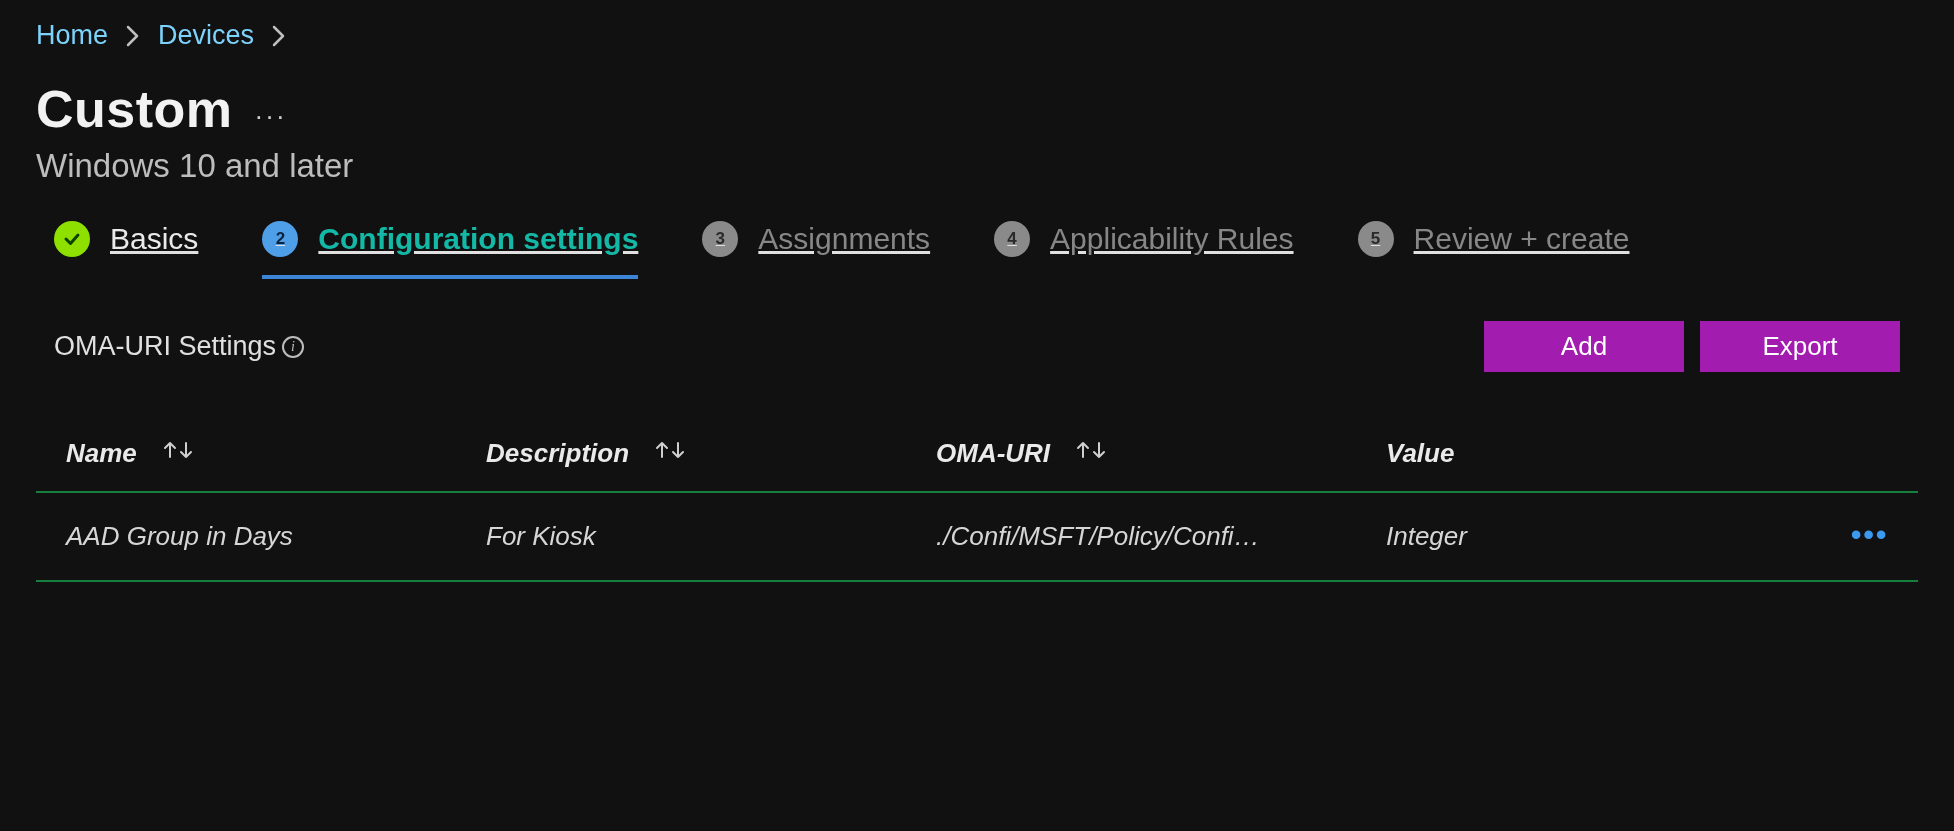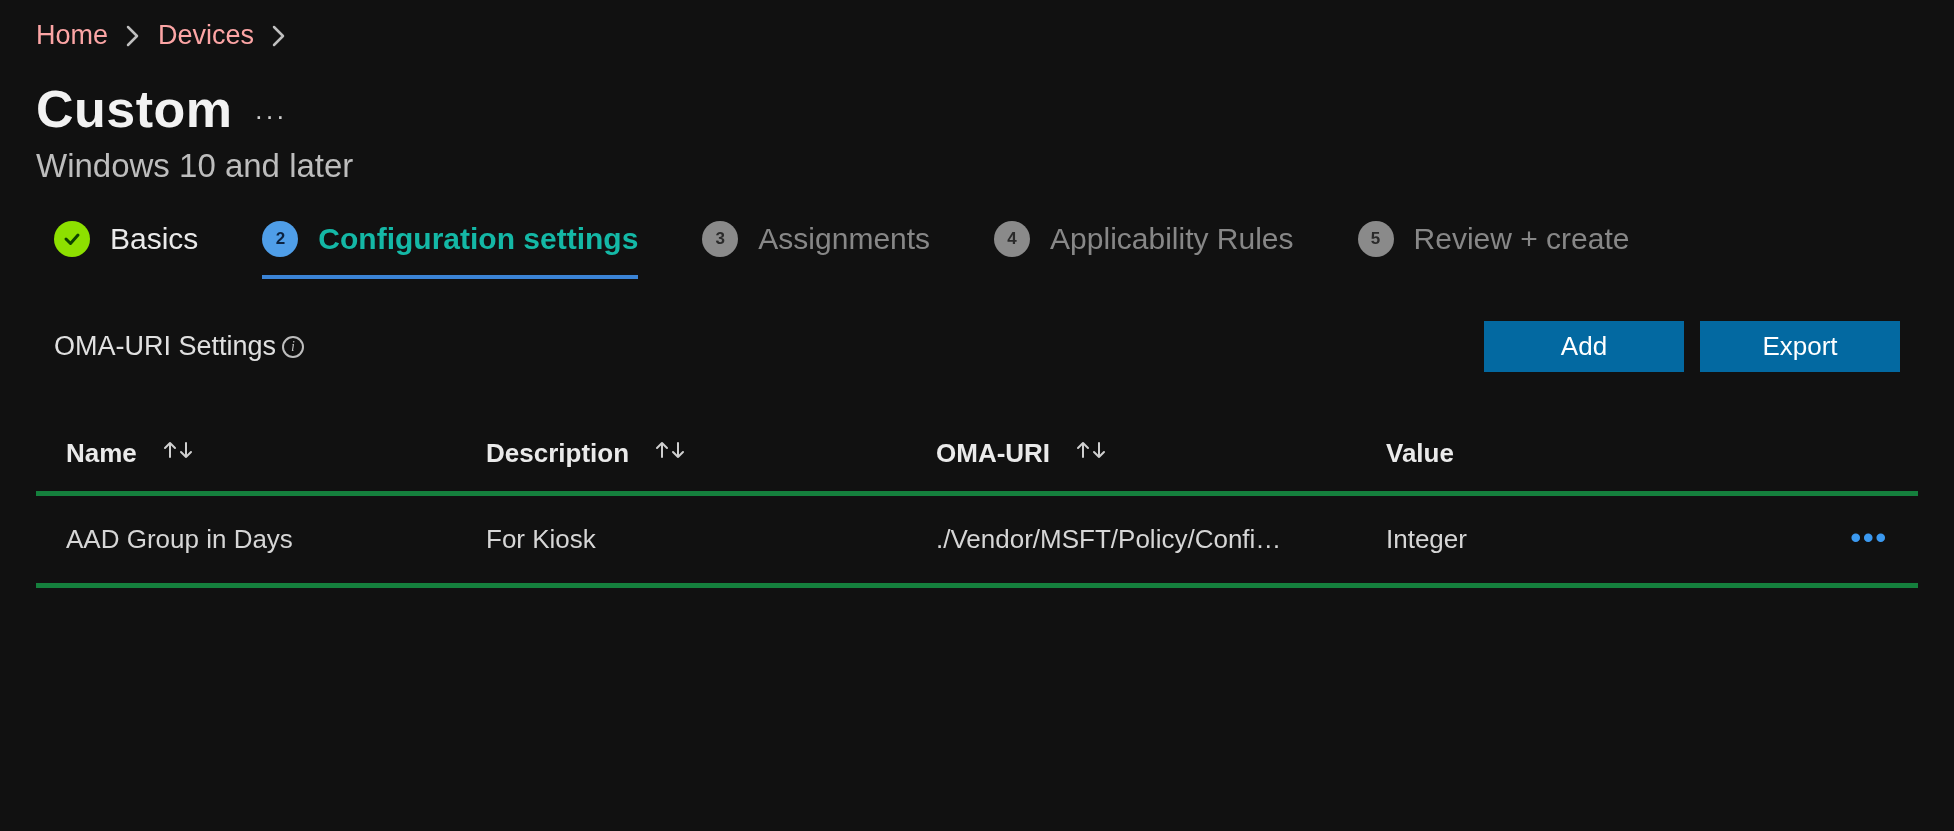--- a/index.html
+++ b/index.html
@@ -17,21 +17,21 @@
 
   
   .breadcrumb {
     display: flex;
     align-items: center;
     gap: 18px;
     font-size: 27px;
     margin-bottom: 28px;
   }
   .breadcrumb a {
-    color: #fca5a5;
+    color: #7dd3fc;
     text-decoration: none;
   }
   .breadcrumb .chev {
     color: #bfbfbf;
     display: inline-flex;
   }
 
   
   .title-row {
     display: flex;
@@ -58,20 +58,21 @@
     margin-bottom: 36px;
   }
 
   
   .stepper {
     display: flex;
     align-items: center;
     gap: 64px;
     padding: 0 18px 18px 18px;
     margin-bottom: 20px;
+    text-decoration: underline;
   }
   .step {
     display: flex;
     align-items: center;
     gap: 20px;
   }
   .step .circle {
     width: 36px;
     height: 36px;
     border-radius: 50%;
@@ -133,38 +134,39 @@
     font-size: 14px;
     color: #bdbdbd;
     font-style: italic;
     font-family: Georgia, serif;
   }
   .section-right {
     display: flex;
     gap: 16px;
   }
   .btn {
-    background: #0369a1;
+    background: #a21caf;
     color: #ffffff;
     border: none;
     font-size: 26px;
     padding: 10px 0;
     width: 200px;
     cursor: pointer;
     font-family: inherit;
   }
 
   
   .table {
     margin-top: 30px;
   }
   .thead, .trow {
     display: flex;
     align-items: flex-start;
-    border-bottom: 5px solid #15803d;
+    border-bottom: 2px solid #15803d;
+    font-style: italic;
   }
   .thead {
     padding: 18px 0 22px 0;
   }
   .trow {
     padding: 28px 0;
   }
   .th, .td {
     font-size: 26px;
   }
@@ -293,21 +295,21 @@
       </div>
       <div class="th col-value">
         <span>Value</span>
       </div>
       <div class="th col-act"></div>
     </div>
 
     <div class="trow">
       <div class="td col-name">AAD Group in Days</div>
       <div class="td col-desc">For Kiosk</div>
-      <div class="td col-uri">./Vendor/MSFT/Policy/Confi…</div>
+      <div class="td col-uri">./Confi/MSFT/Policy/Confi…</div>
       <div class="td col-value">Integer</div>
       <div class="td col-act">
         <span class="row-menu">•••</span>
       </div>
     </div>
   </div>
 
 </div>
 
 </body></html>

